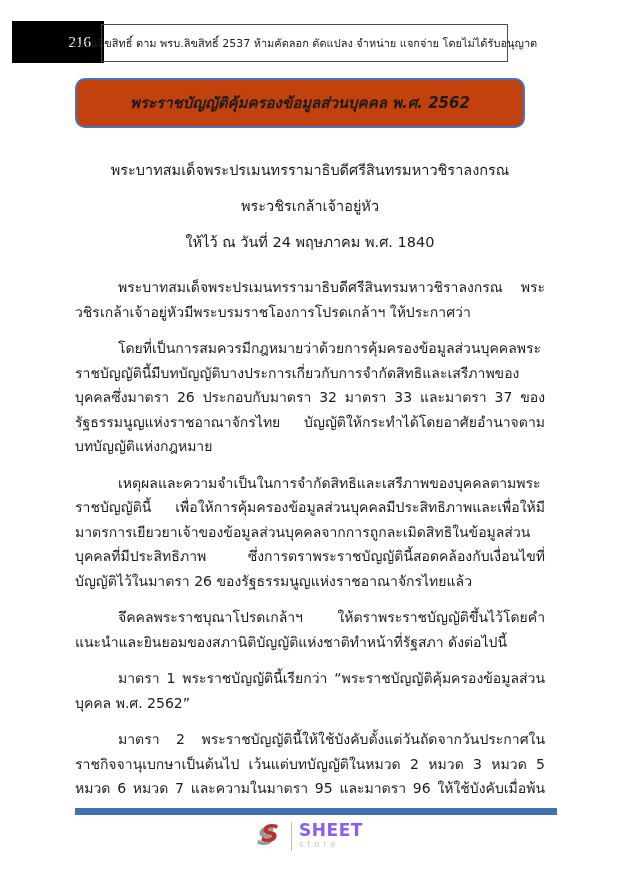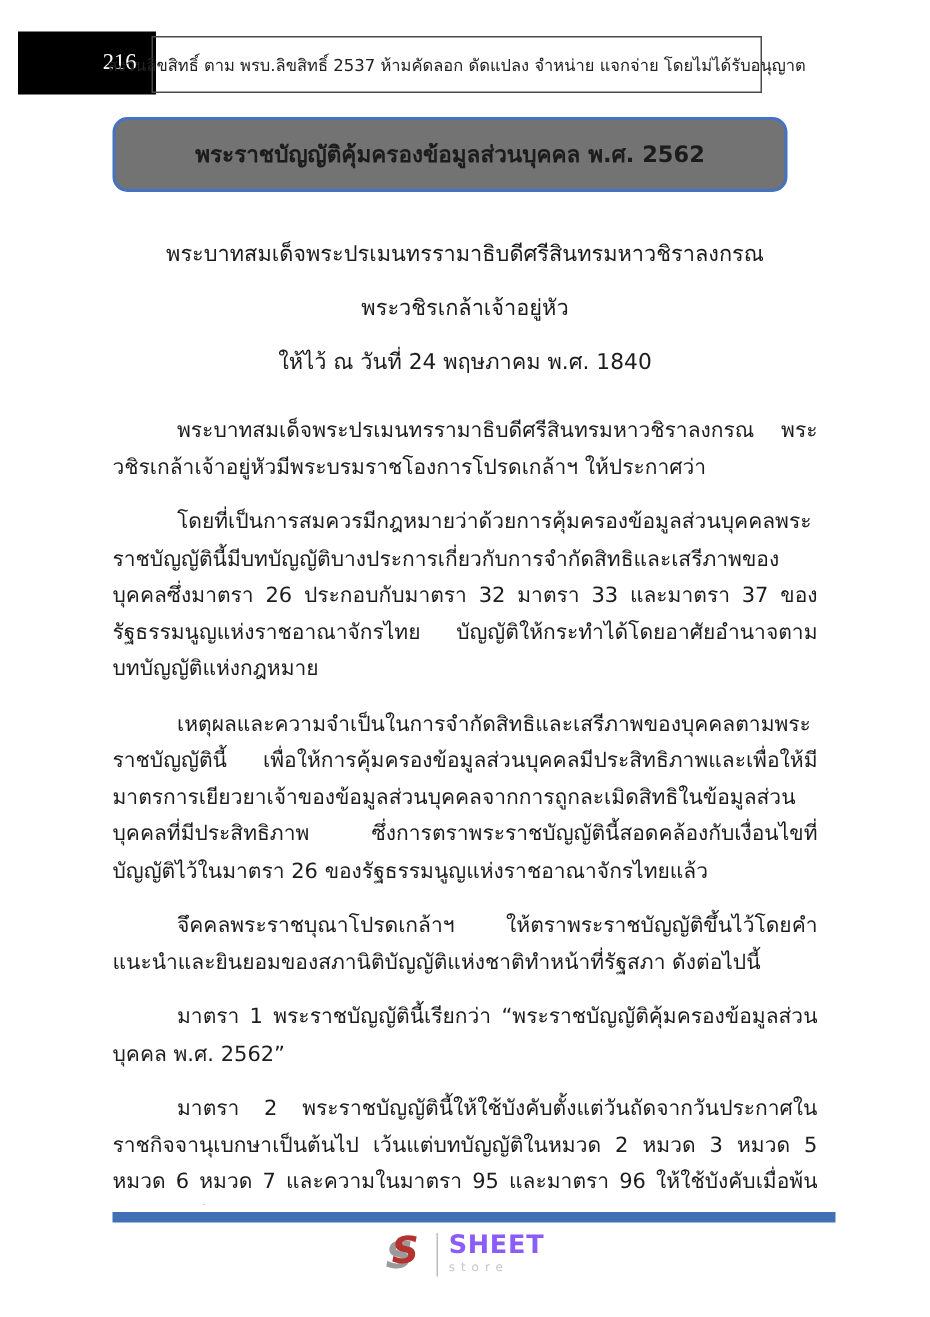--- a/index.html
+++ b/index.html
@@ -35,21 +35,22 @@
 
   
   .title-box {
     position: absolute; left: 75px; top: 78px;
     width: 450px; height: 50px;
     border: 2px solid #4472c4;
     border-radius: 10px;
     box-sizing: border-box;
     display: flex; align-items: center; justify-content: center;
     font-weight: bold; font-size: 15px;
-    background: #737373;
+    background: #c2410c;
+    font-style: italic;
   }
 
   
   .preamble {
     position: absolute; left: 75px; top: 152px;
     width: 470px;
     text-align: center;
     font-size: 14.5px;
   }
   .preamble-line { line-height: 36px; height: 36px; }

